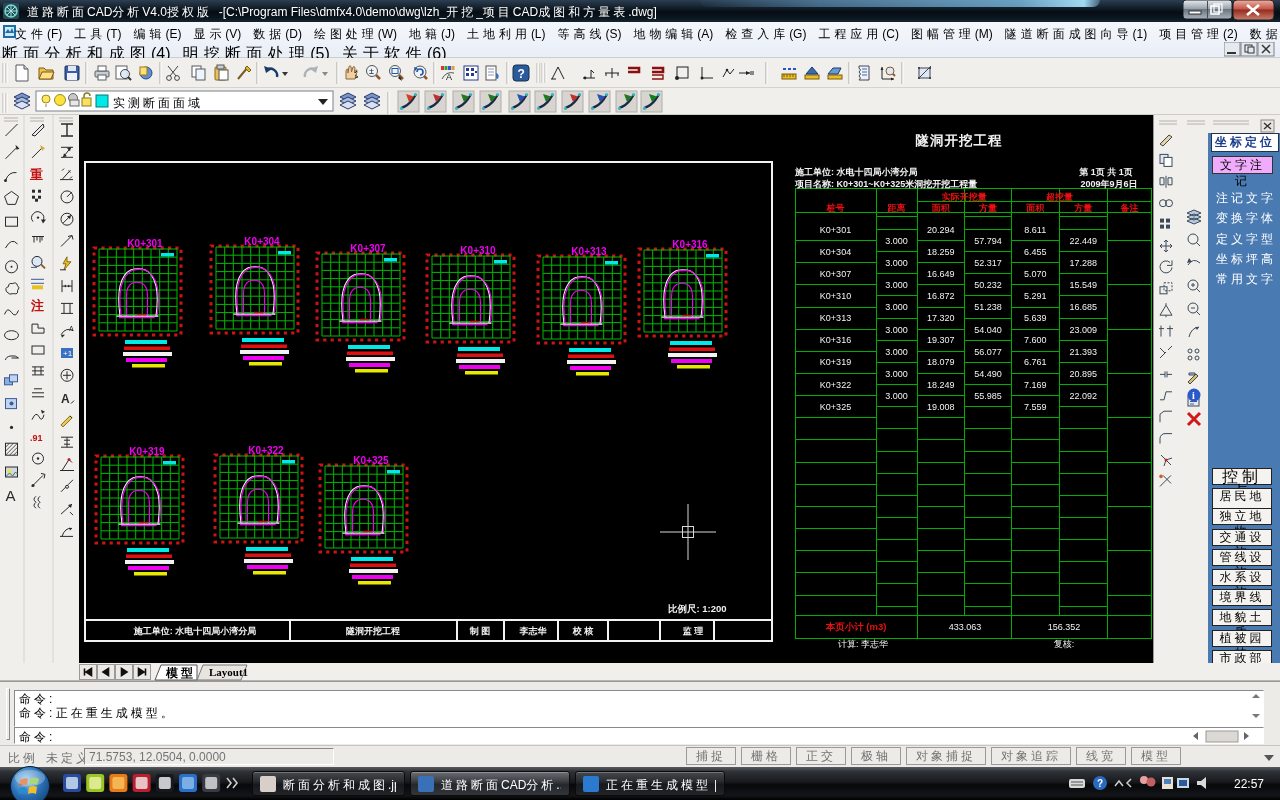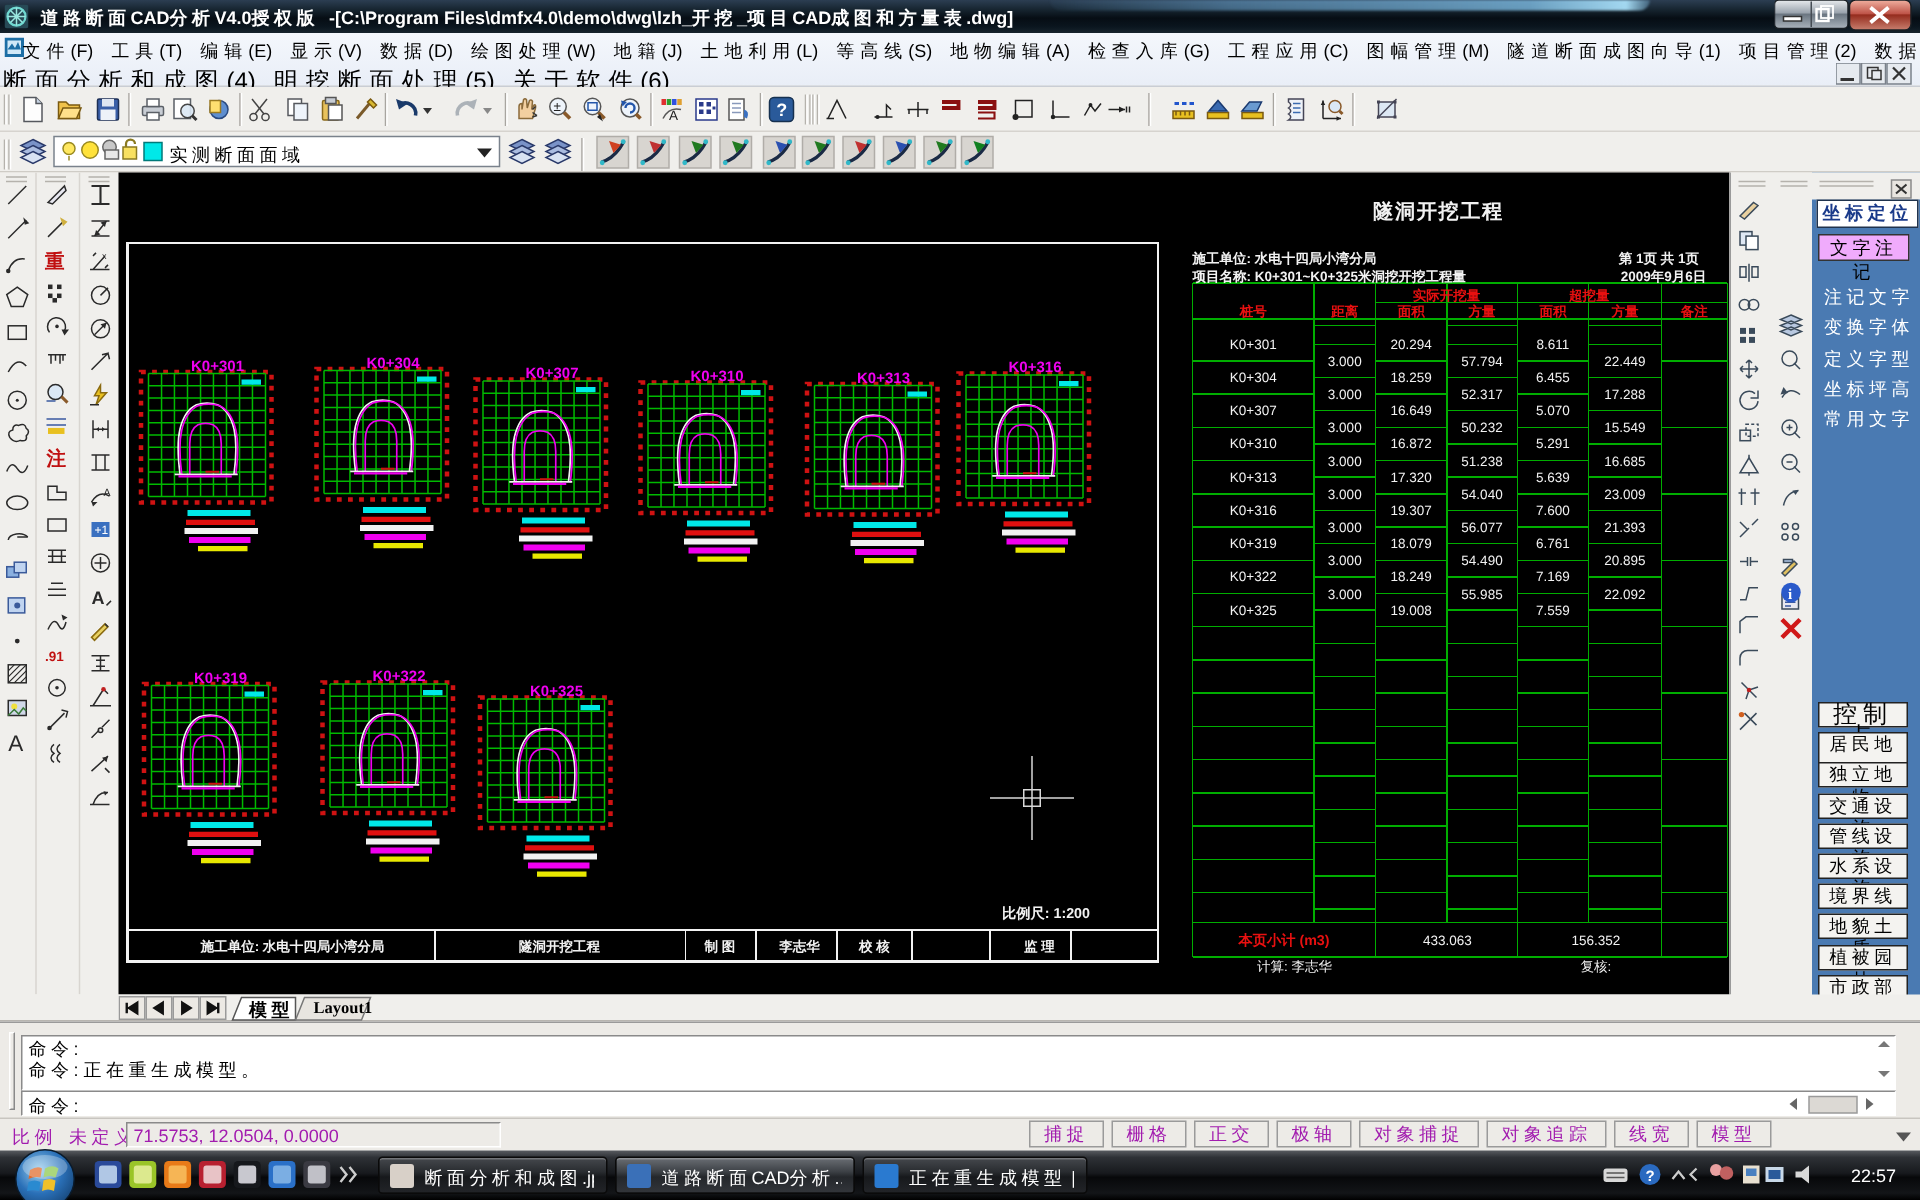--- a/index.html
+++ b/index.html
@@ -10,21 +10,21 @@
 .sunk{border:1px solid;border-color:#8a8a8a #fff #fff #8a8a8a;background:#fff}
 .statbtn{border:1px solid #9a9a9a;padding:2px 9px 1px 9px;margin-right:5px;display:inline-block;font-size:12px;line-height:13px}
 </style></head><body style="background:#f0efec">
 <div class="ab" style="left:0;top:0;width:1280px;height:22px;background:linear-gradient(180deg,#2c3e52 0%,#16242f 30%,#060d14 55%,#0a151e 80%,#17242d 100%)">
 <div class="ab" style="left:700px;top:0;width:400px;height:7px;background:linear-gradient(90deg,rgba(90,150,200,.05) 0%,rgba(110,170,215,.5) 30%,rgba(130,195,235,.75) 80%,rgba(170,225,250,.95) 96%,rgba(120,180,220,.35) 100%);border-radius:0 0 7px 7px;filter:blur(.6px)"></div>
 <svg class="ab" style="left:3px;top:3px" width="16" height="16" viewBox="0 0 16 16">
       <rect x="0" y="0" width="16" height="16" rx="2" fill="#274a56"></rect>
       <circle cx="8" cy="8" r="6" fill="none" stroke="#6fd8d0" stroke-width="1.5"></circle>
       <path d="M8 2 V14 M2 8 H14 M4 4 L12 12 M12 4 L4 12" stroke="#9ae8e0" stroke-width="1"></path>
     </svg>
-<div class="ab" style="left:27px;top:4px;font-size:12px;font-weight:bold;color:#fff;white-space:nowrap"><span class="cj">道路断面</span>CAD<span class="cj">分析</span>V4.0<span class="cj">授权版</span>&nbsp;&nbsp;-[C:\Program Files\dmfx4.0\demo\dwg\lzh_<span class="cj">开挖</span>_<span class="cj">项目</span>CAD<span class="cj">成图和方量表</span>.dwg]</div>
+<div class="ab" style="left:27px;top:4px;font-size:12px;font-weight:normal;color:#fff;white-space:nowrap"><span class="cj">道路断面</span>CAD<span class="cj">分析</span>V4.0<span class="cj">授权版</span>&nbsp;&nbsp;-[C:\Program Files\dmfx4.0\demo\dwg\lzh_<span class="cj">开挖</span>_<span class="cj">项目</span>CAD<span class="cj">成图和方量表</span>.dwg]</div>
 <svg class="ab" style="left:1183px;top:0" width="93" height="21" viewBox="0 0 93 21">
 <defs>
         <linearGradient id="wg" x1="0" y1="0" x2="0" y2="1">
           <stop offset="0" stop-color="#e8ebee"></stop>
           <stop offset=".45" stop-color="#9aa3ad"></stop>
           <stop offset=".5" stop-color="#6b7681"></stop>
           <stop offset="1" stop-color="#aab3bc"></stop>
         </linearGradient>
 <linearGradient id="wr" x1="0" y1="0" x2="0" y2="1">
           <stop offset="0" stop-color="#f0b0a0"></stop>
@@ -1093,21 +1093,21 @@
 <svg class="ab" style="left:1244px;top:8px" width="22" height="54" viewBox="0 0 22 54">
       <path d="M8 8 l4 -4 l4 4z" fill="#777"></path>
       <path d="M8 24 l4 4 l4 -4z" fill="#777"></path>
     </svg>
 <svg class="ab" style="left:1160px;top:46px" width="110" height="16" viewBox="0 0 110 16">
       <path d="M38 4 l-5 4 l5 4z" fill="#666"></path>
       <rect x="46" y="3" width="32" height="11" fill="#dcd9d4" stroke="#9a9a9a"></rect>
       <path d="M84 4 l5 4 l-5 4z" fill="#666"></path>
     </svg>
 </div>
-<div class="ab" style="left:0;top:745px;width:1280px;height:22px;background:#edebe7;border-top:1px solid #c8c5c0;font-size:12px;color:#a21caf">
+<div class="ab" style="left:0;top:745px;width:1280px;height:22px;background:#edebe7;border-top:1px solid #c8c5c0;font-size:12px;color:#737373">
 <div class="ab" style="left:8px;top:4px"><span class="cj">比例</span></div>
 <div class="ab" style="left:46px;top:4px"><span class="cj">未定义</span></div>
 <div class="ab sunk" style="left:84px;top:2px;width:250px;height:17px;background:#edebe7;padding:1px 4px;font-size:12px">71.5753, 12.0504, 0.0000</div>
 <div class="ab" style="left:686px;top:1px;white-space:nowrap"><span class="statbtn"><span class="cj">捕捉</span></span><span class="statbtn"><span class="cj">栅格</span></span><span class="statbtn"><span class="cj">正交</span></span><span class="statbtn"><span class="cj">极轴</span></span><span class="statbtn"><span class="cj">对象捕捉</span></span><span class="statbtn"><span class="cj">对象追踪</span></span><span class="statbtn"><span class="cj">线宽</span></span><span class="statbtn"><span class="cj">模型</span></span></div>
 <svg class="ab" style="left:1258px;top:5px" width="30" height="14">
       <path d="M6 4 l5 6 l5 -6z" fill="#555"></path>
     </svg>
 </div>
 <div class="ab" style="left:0;top:767px;width:1280px;height:33px;background:linear-gradient(180deg,#585b60 0%,#2e3136 14%,#17191d 46%,#07080a 54%,#131518 86%,#000 100%)">
 <svg class="ab" style="left:9px;top:-1px" width="42" height="34" viewBox="0 0 42 34">

